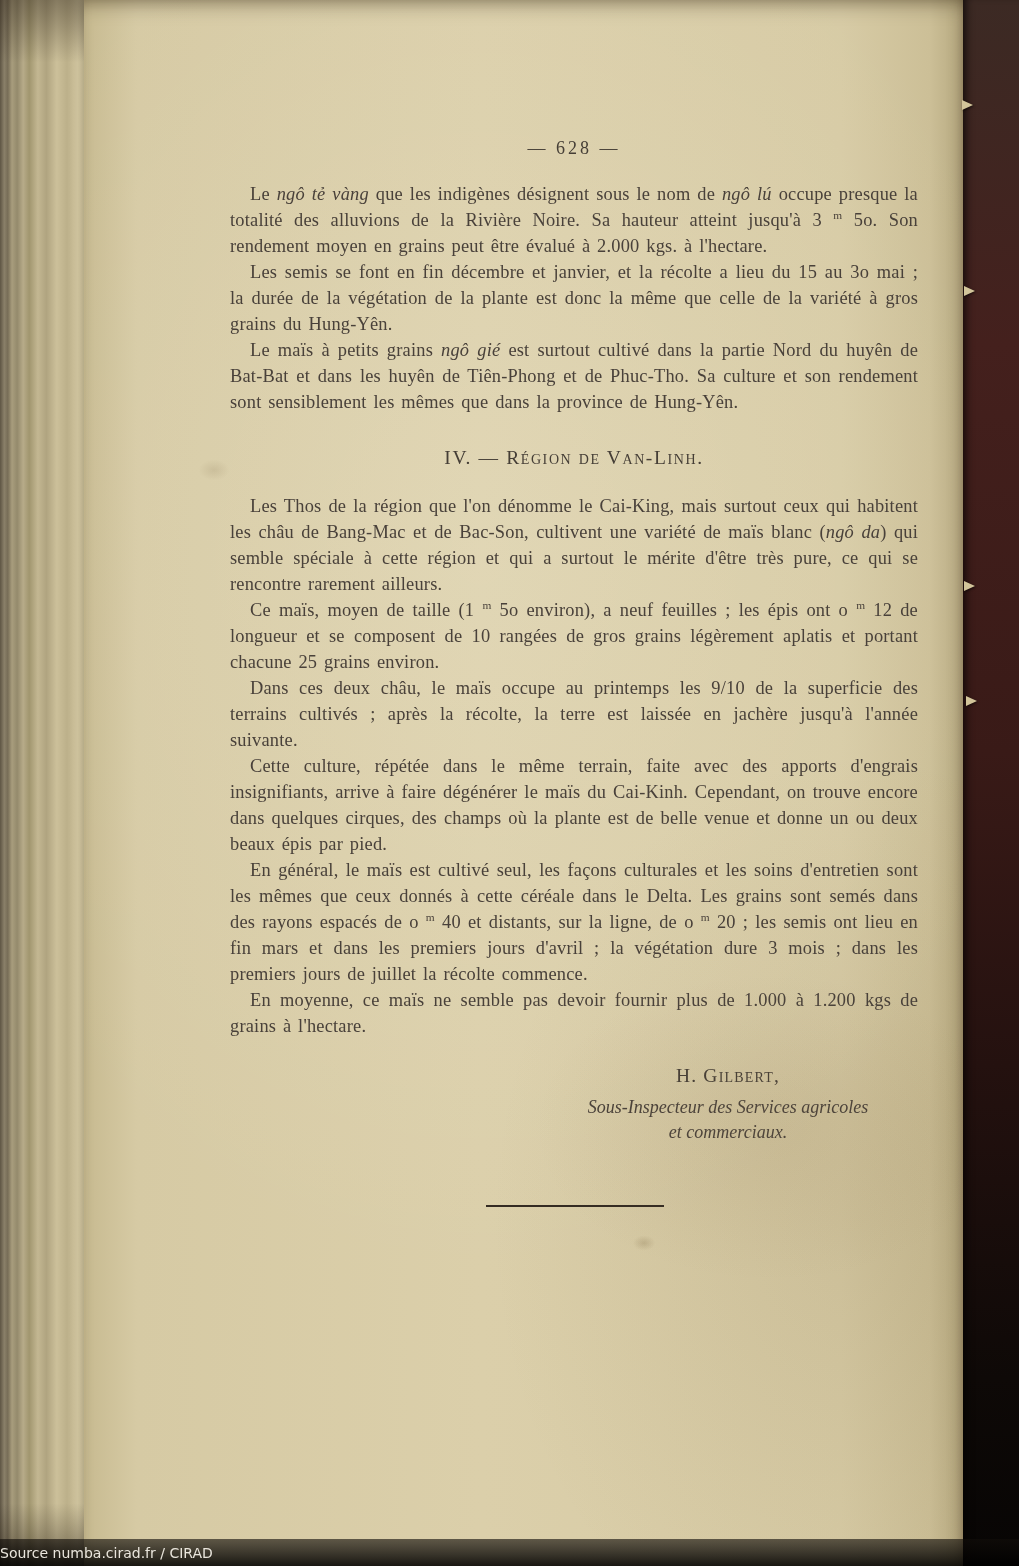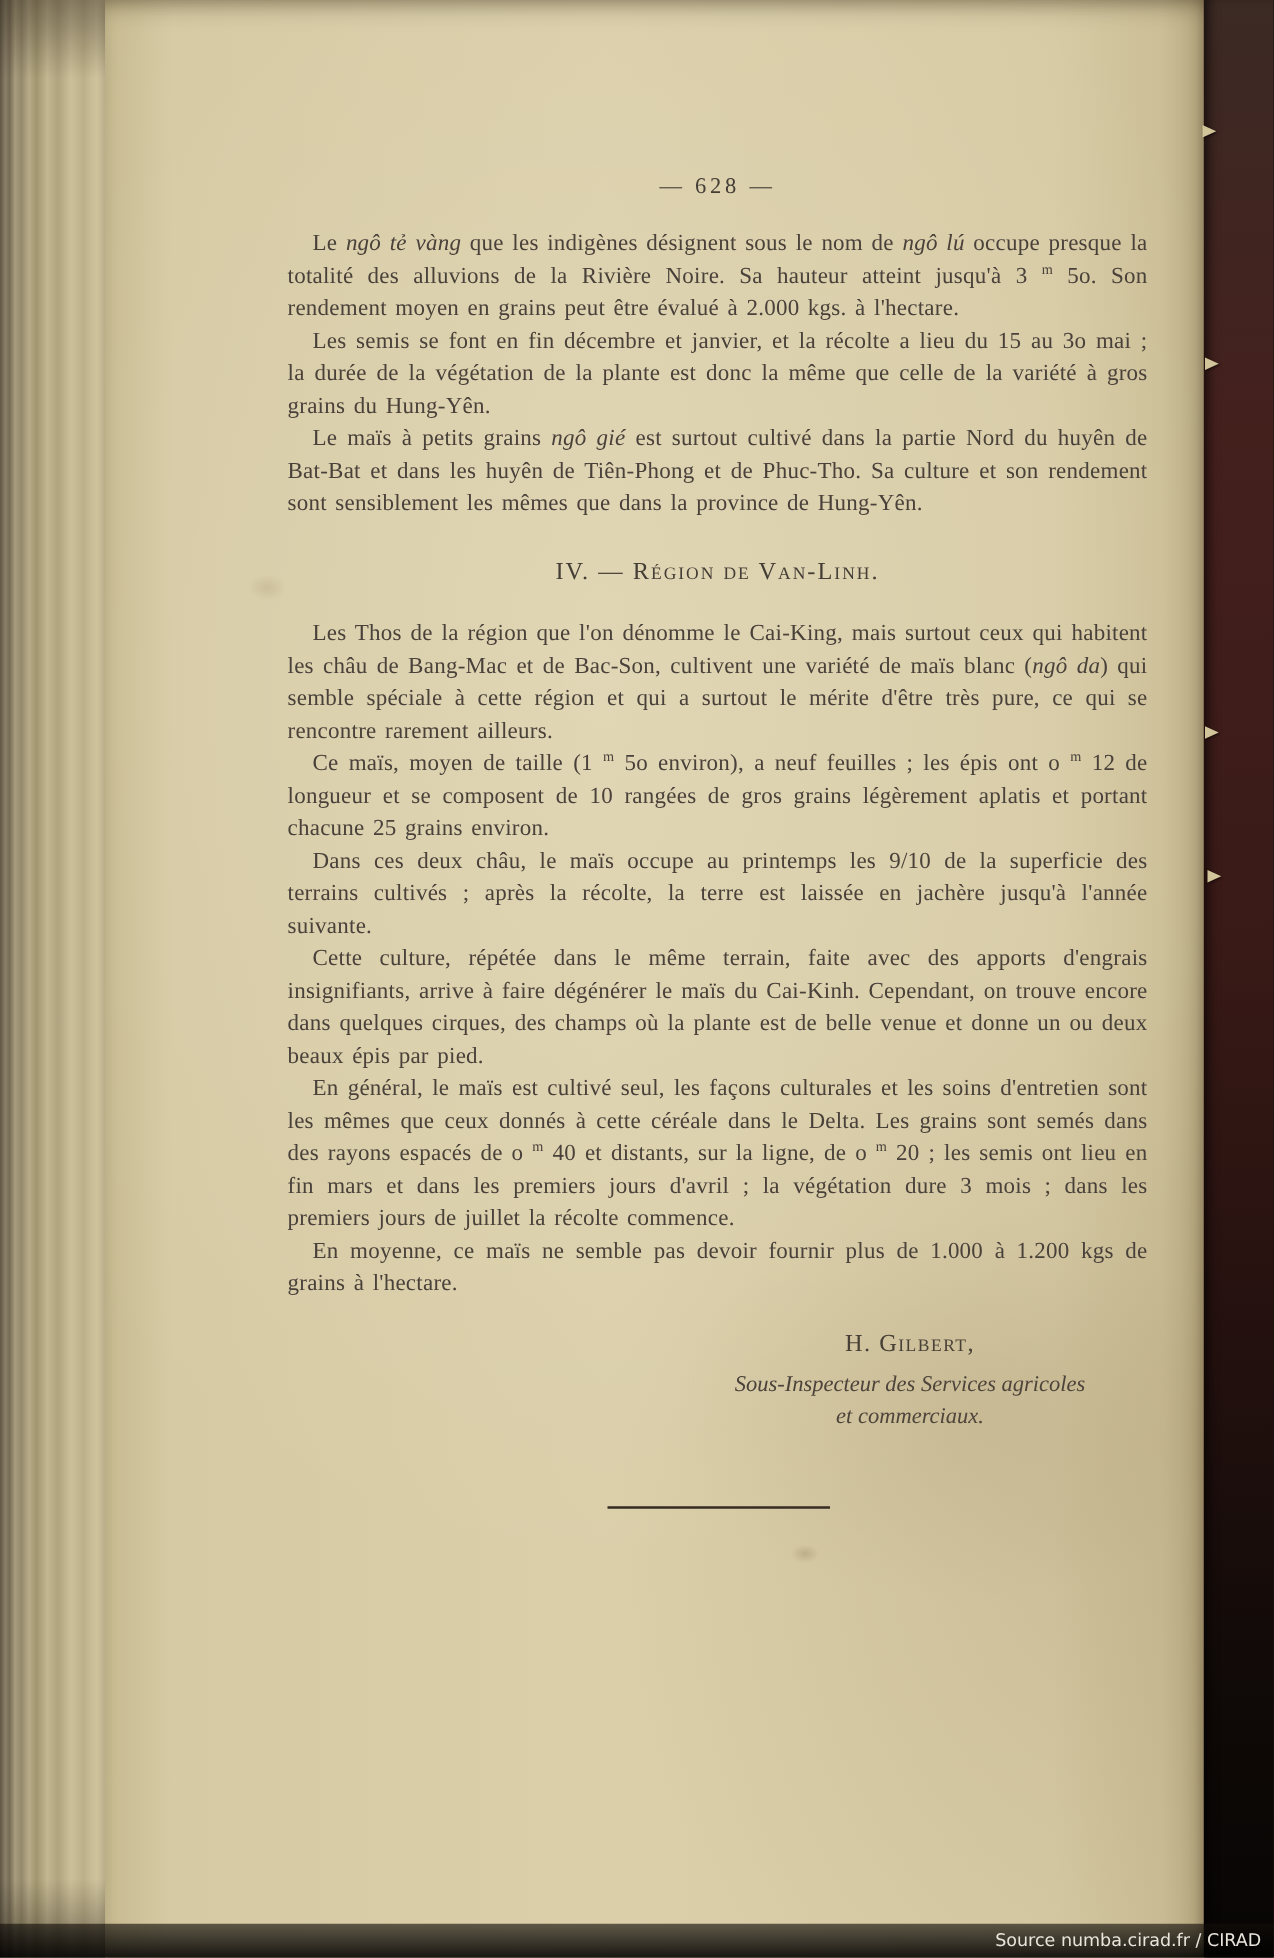--- a/index.html
+++ b/index.html
@@ -140,21 +140,21 @@
     margin: 60px 0 0 256px;
   }
 
   
   .footer-bar {
     position: absolute;
     left: 0; right: 0; bottom: 0;
     height: 27px;
     display: flex;
     align-items: center;
-    justify-content: flex-end;
+    justify-content: flex-start;
     padding-right: 10px;
     box-sizing: border-box;
     background: linear-gradient(0deg, rgba(0,0,0,0.85), rgba(18,14,10,0.62));
     font-family: "DejaVu Sans", "Liberation Sans", sans-serif;
     font-size: 14px;
     color: #e9e5dc;
   }
 </style>
 </head>
 <body>

